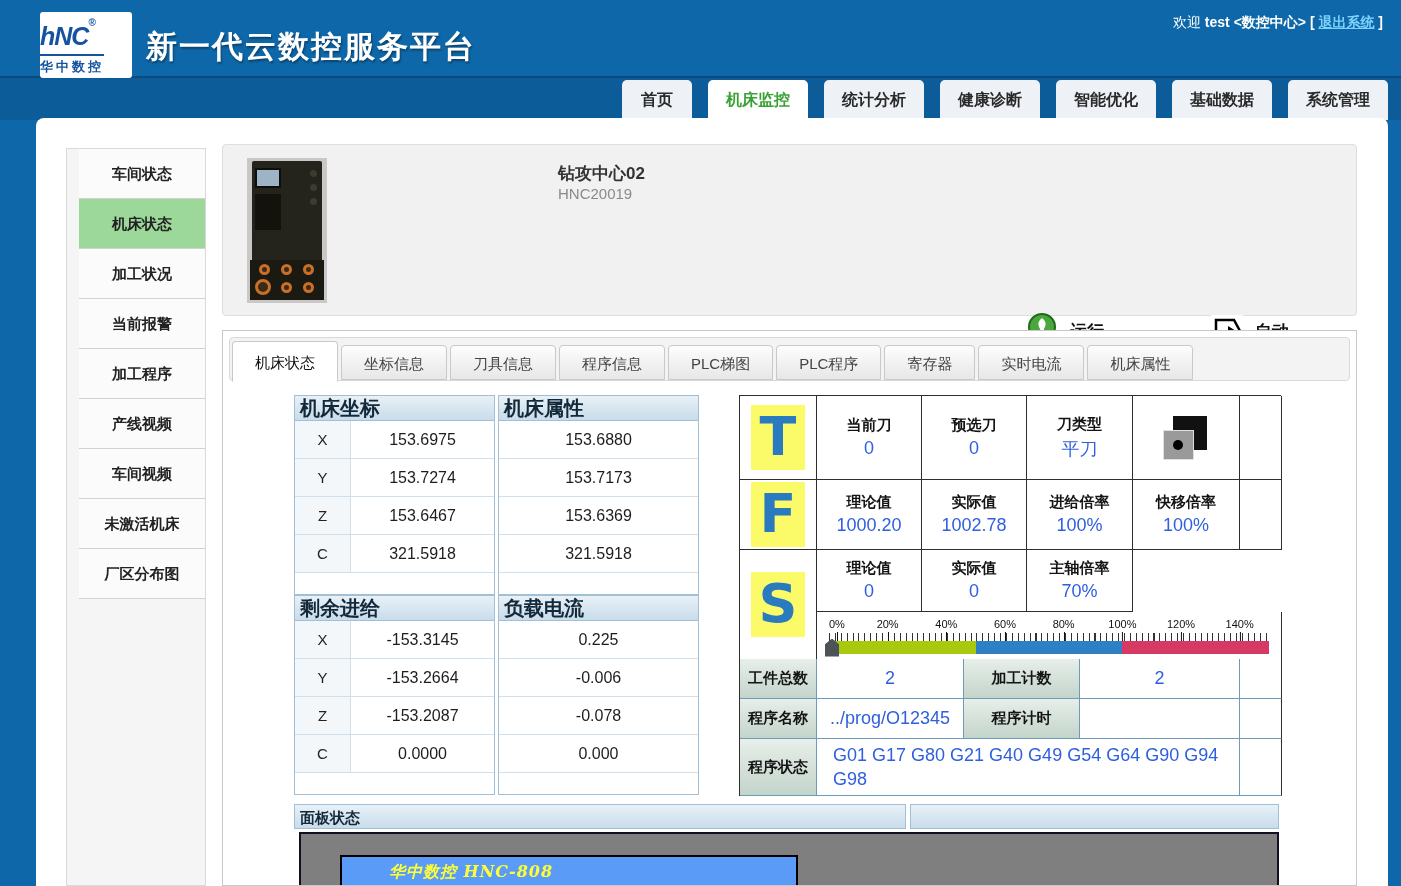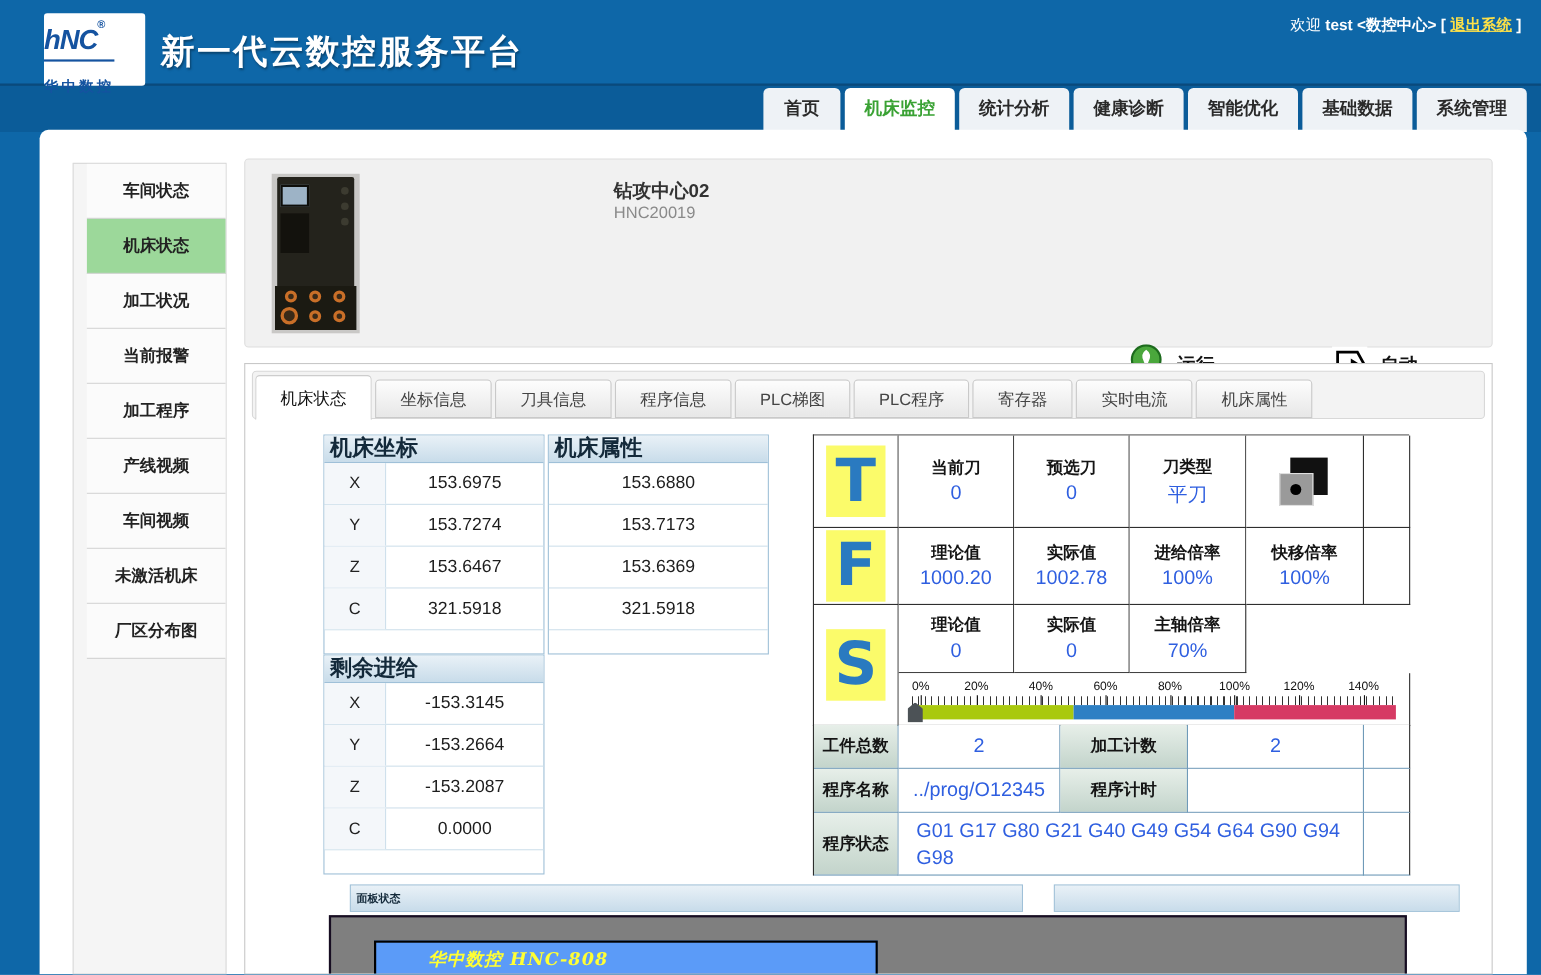--- a/index.html
+++ b/index.html
@@ -5,28 +5,28 @@
   * { margin:0; padding:0; box-sizing:border-box; }
   html,body { background:#0e67a8; }
   body { font-family:"Liberation Sans", sans-serif; }
   .page { position:relative; width:1401px; height:886px; background:#0e67a8; overflow:hidden; }
 
   
   .nav-band { position:absolute; left:0; top:76px; width:100%; height:44px; background:#0b5c99; border-top:2px solid #0a4a7c; }
   .logo { position:absolute; left:40px; top:12px; width:92px; height:66px; background:#ffffff; border-radius:3px; padding-top:6px; }
   .logo .brand-en { color:#1553a0; font-weight:bold; font-style:italic; font-size:25px; line-height:30px; letter-spacing:-1px; position:relative; }
   .logo .brand-en sup { font-size:10px; font-style:normal; position:relative; top:-10px; }
-  .logo .brand-cn { color:#1553a0; font-weight:bold; font-size:13px; letter-spacing:3px; margin-top:3px; border-top:2px solid #1553a0; display:inline-block; padding-top:14px; }
+  .logo .brand-cn { color:#1553a0; font-weight:bold; font-size:13px; letter-spacing:3px; margin-top:3px; border-top:2px solid #1553a0; display:inline-block; padding-top:2px; }
   .app-title { position:absolute; left:146px; top:26px; color:#ffffff; font-size:31px; font-weight:bold; letter-spacing:2px; text-shadow:1px 2px 2px rgba(0,0,0,0.35); }
   .welcome { position:absolute; right:18px; top:14px; color:#ffffff; font-size:14px; }
   .welcome b { font-weight:bold; }
-  .logout { text-decoration:underline; cursor:pointer; color:#fde047; font-weight:bold;text-align:center; }
-
-  
-  .nav-tabs { position:absolute; top:80px; right:13px; display:flex; gap:4px; height:40px; }
+  .logout { text-decoration:underline; cursor:pointer; color:#7dd3fc; font-weight:bold;text-align:center; }
+
+  
+  .nav-tabs { position:absolute; top:80px; right:13px; display:flex; gap:16px; height:40px; }
   .nav-tab { height:40px; line-height:40px; text-align:center; background:#eef2f6; color:#2a2a2a; font-size:16px; font-weight:bold; border-radius:5px 5px 0 0; width:100px; cursor:pointer; }
   .nav-tab.first { width:70px; }
   .nav-tab.active { background:#ffffff; color:#3aa234; height:42px; }
 
   
   .content { position:absolute; left:36px; top:118px; width:1352px; height:768px; background:#ffffff; border-radius:8px 8px 0 0; }
 
   
   .sidebar { position:absolute; left:66px; top:148px; width:140px; height:738px; background:#f5f5f5; border:1px solid #d9d9d9;padding-left:12px; }
   .side-item { height:50px; line-height:50px; text-align:center; font-size:15px; font-weight:bold; color:#222; background:#fbfbfb; border-bottom:1px solid #d2d2d2; cursor:pointer; }
@@ -61,21 +61,21 @@
   .tbox { width:201px; border:1px solid #9fc0d8; background:#ffffff; }
   .thead { height:25px; line-height:25px; background:linear-gradient(#e9f1f7,#c8dcea); border-bottom:1px solid #9fc0d8; font-size:20px; font-weight:bold; color:#13293a; padding-left:5px; }
   .trow { display:flex; border-bottom:1px solid #cfe0ec; height:38px; }
   .trow:last-child { border-bottom:none; }
   .axis { width:56px; border-right:1px solid #cfe0ec; background:#f4f7fa; text-align:center; line-height:37px; font-size:15px; color:#222; }
   .val { flex:1; text-align:center; line-height:37px; font-size:16px; color:#1d1d1d; }
   .tfoot { height:21px; }
 
   
   .pstat-row { position:absolute; left:71px; top:473px; display:flex; gap:4px; }
-  .pstat-cell { height:25px; line-height:25px; background:linear-gradient(#e9f1f7,#c8dcea); border:1px solid #9fc0d8; font-size:10px; font-weight:bold; color:#13293a; padding-left:5px;margin-left:24px; }
+  .pstat-cell { height:25px; line-height:25px; background:linear-gradient(#e9f1f7,#c8dcea); border:1px solid #9fc0d8; font-size:15px; font-weight:bold; color:#13293a; padding-left:5px; }
   .hmi-panel { position:absolute; left:76px; top:501px; width:980px; height:62px; background:#7f7f7f; border:2px solid #170d22; }
   .hmi-screen { position:absolute; left:39px; top:21px; width:458px; height:34px; background:#5b9bf8; border:2px solid #000; color:#ffff33; font-family:"DejaVu Serif", serif; font-style:italic; font-size:16px; font-weight:bold; line-height:30px; padding-left:47px; letter-spacing:1px; }
 
   
   .tfs { position:absolute; left:516px; top:64px; width:542px; display:grid; grid-template-columns:77px 105px 105px 106px 107px 42px; grid-template-rows:84px 70px 62px 48px; border-left:1px solid #2e2e2e; border-top:1px solid #2e2e2e; }
   .tfs > div { border-right:1px solid #2e2e2e; border-bottom:1px solid #2e2e2e; display:flex; flex-direction:column; align-items:center; justify-content:center; background:#fff; }
   .ybox { width:54px; background:#fbfb6a; color:#2a7ac0; font-weight:bold; font-size:54px; line-height:1.2; text-align:center; font-family:"DejaVu Sans", sans-serif; }
   .cell-label { font-size:15px; font-weight:bold; color:#141414; }
   .cell-value { font-size:18px; color:#2f5fe0; margin-top:3px; }
   .s-span { grid-row:3 / 5; }
@@ -260,20 +260,36 @@
               <div class="axis">Y</div>
               <div class="val">-153.2664</div>
             </div>
           <div class="trow">
               <div class="axis">Z</div>
               <div class="val">-153.2087</div>
             </div>
           <div class="trow">
               <div class="axis">C</div>
               <div class="val">0.0000</div>
+            </div>
+          <div class="tfoot"></div>
+        </div>
+        <div class="tbox">
+          <div class="thead">负载电流</div>
+          <div class="trow">
+              <div class="val">0.225</div>
+            </div>
+          <div class="trow">
+              <div class="val">-0.006</div>
+            </div>
+          <div class="trow">
+              <div class="val">-0.078</div>
+            </div>
+          <div class="trow">
+              <div class="val">0.000</div>
             </div>
           <div class="tfoot"></div>
         </div>
       </div>
     </div>
 
     <div class="pstat-row">
       <div class="pstat-cell" style="width:612px;">面板状态</div>
       <div class="pstat-cell" style="width:369px;"></div>
     </div>

